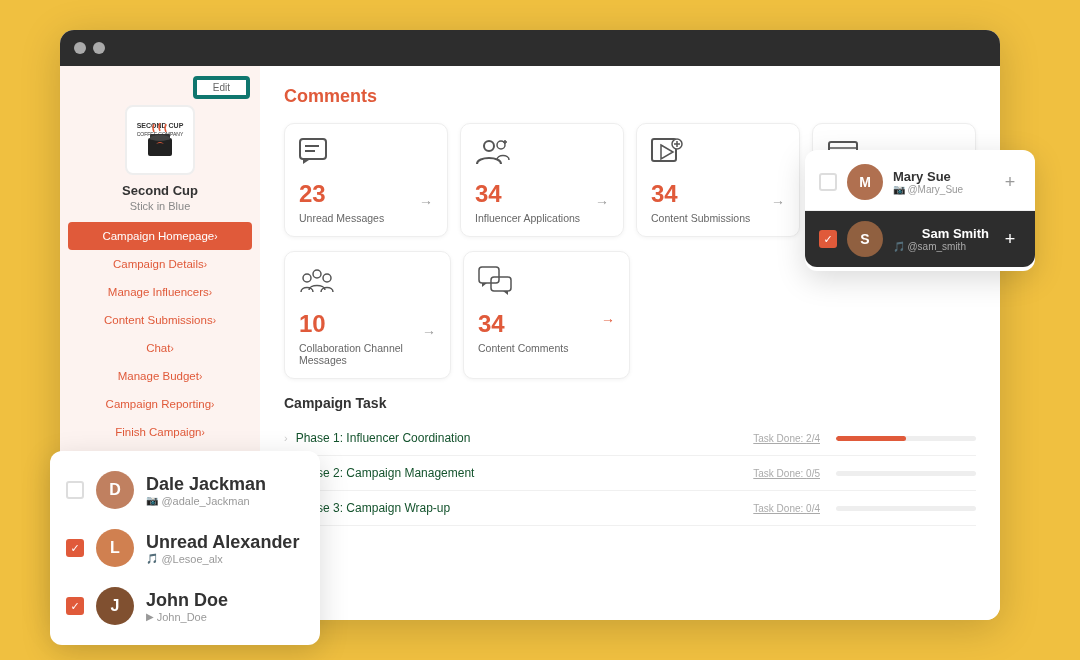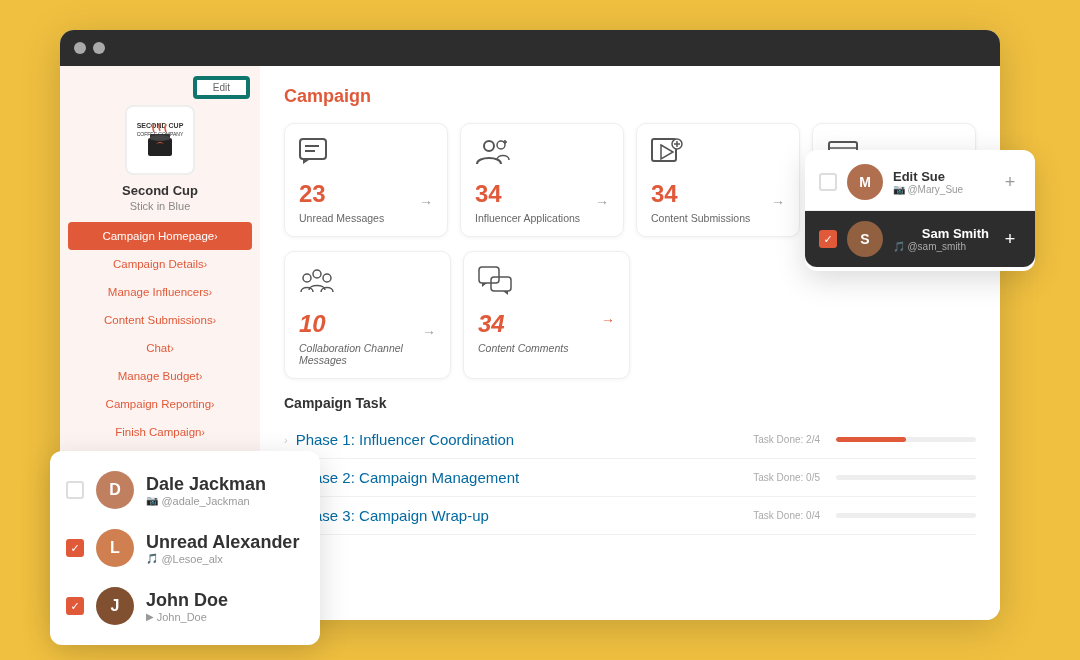--- a/index.html
+++ b/index.html
@@ -223,30 +223,31 @@
       border-bottom: 1px solid #f0f0f0;
       gap: 8px;
     }
 
     .task-chevron {
       color: #ccc;
       font-size: 11px;
     }
 
     .task-name {
-      font-size: 15px;
-      color: #0369a1;
+      font-size: 12px;
+      color: #14532d;
       flex: 1;
     }
 
     .task-done-label {
       font-size: 10px;
       color: #aaa;
       white-space: nowrap;
       margin-right: 8px;
+      text-decoration: underline;
     }
 
     .task-progress-wrap {
       width: 140px;
       height: 5px;
       background: #eee;
       border-radius: 3px;
       overflow: hidden;
     }
 
@@ -504,21 +505,21 @@
           <span>Campaign Reporting</span>
           <span class="nav-arrow">›</span>
         </div>
         <div class="nav-item">
           <span>Finish Campaign</span>
           <span class="nav-arrow">›</span>
         </div>
       </div>
 
       <div class="main-content">
-        <div class="section-title">Campaign</div>
+        <div class="section-title">Comments</div>
 
         <div class="stats-grid">
           <div class="stat-card">
             <div class="stat-icon">
               <svg width="32" height="28" viewBox="0 0 32 28" fill="none">
                 <rect x="1" y="1" width="26" height="20" rx="3" stroke="#555" stroke-width="2"></rect>
                 <path d="M4 22 L4 26 L10 22" fill="#555"></path>
                 <line x1="6" y1="8" x2="20" y2="8" stroke="#555" stroke-width="2"></line>
                 <line x1="6" y1="13" x2="16" y2="13" stroke="#555" stroke-width="2"></line>
               </svg>
@@ -576,21 +577,21 @@
               </svg>
             </div>
             <div style="display:flex;justify-content:space-between;align-items:flex-start;">
               <div class="stat-number">23</div>
               <span class="stat-arrow">→</span>
             </div>
             <div class="stat-label">Payout Requests</div>
           </div>
         </div>
 
-        <div style="display:grid; grid-template-columns: 1fr 1fr 2fr; gap:12px; margin-bottom:16px;font-style:italic;">
+        <div style="display:grid; grid-template-columns: 1fr 1fr 2fr; gap:12px; margin-bottom:16px;">
           <div class="stat-card">
             <div class="stat-icon">
               <svg width="36" height="30" viewBox="0 0 36 30" fill="none">
                 <circle cx="8" cy="12" r="4" stroke="#555" stroke-width="1.5"></circle>
                 <circle cx="18" cy="8" r="4" stroke="#555" stroke-width="1.5"></circle>
                 <circle cx="28" cy="12" r="4" stroke="#555" stroke-width="1.5"></circle>
                 <path d="M2 26 C2 20 14 20 14 26" stroke="#555" stroke-width="1.5" fill="none"></path>
                 <path d="M22 26 C22 20 34 20 34 26" stroke="#555" stroke-width="1.5" fill="none"></path>
                 <path d="M10 24 C10 18 26 18 26 24" stroke="#555" stroke-width="1.5" fill="none"></path>
               </svg>
@@ -687,21 +688,21 @@
         </div>
       </div>
     </div>
   </div>
 
   <div class="float-panel-right">
     <div class="right-influencer-row right-row-light">
       <div class="right-influencer-checkbox"></div>
       <div class="right-avatar right-avatar-1">M</div>
       <div style="flex:1;">
-        <div class="right-inf-name">Edit Sue</div>
+        <div class="right-inf-name">Mary Sue</div>
         <div class="right-inf-handle">
           <span>📷</span>
           <span>@Mary_Sue</span>
         </div>
       </div>
       <div class="add-btn">+</div>
     </div>
 
     <div class="right-influencer-row right-row-dark">
       <div class="right-influencer-checkbox checked"></div>

